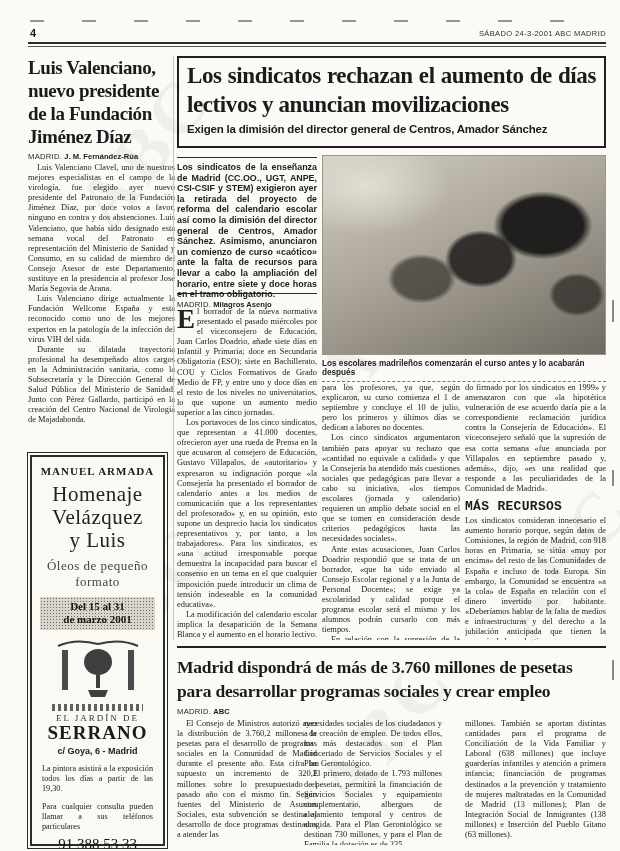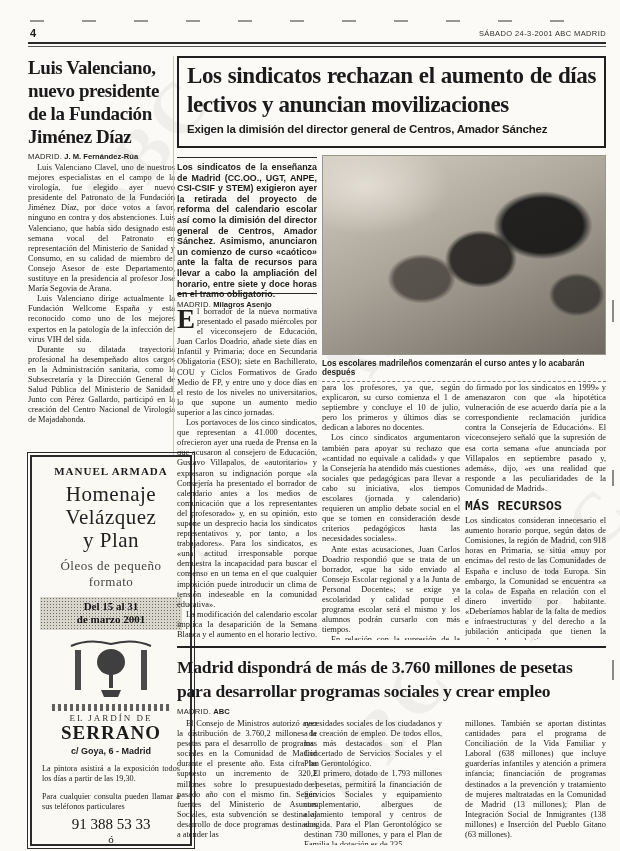--- a/index.html
+++ b/index.html
@@ -35,21 +35,21 @@
     font-size:19px; line-height:23px; font-weight:bold; letter-spacing:-0.4px; }
   .byline { font-family:"Liberation Sans",sans-serif; font-size:7.6px; }
   .byline .city { font-weight:normal; letter-spacing:.3px; }
   .byline .author { font-weight:bold;text-align:center; }
   .la-byline { position:absolute; left:28px; top:152px; width:147px; }
   .la-body { position:absolute; left:28px; top:163px; width:147px; }
   .body-copy p { font-size:8.4px; line-height:10.1px; text-align:justify; color:#222; }
   .body-copy p.ind { text-indent:9px; }
   .vdiv { position:absolute; width:1px; background:#c9c5bc; }
   
-  .ad { position:absolute; left:30px; top:455px; width:162px; height:391px;
+  .ad { position:absolute; left:30px; top:455px; width:135px; height:391px;
     border:2px solid #2b2b2b; outline:1px solid #2b2b2b; outline-offset:2px;
     background:#faf9f4; text-align:center; padding:8px 6px 6px; }
   .ad-artist { font-size:11px; letter-spacing:1px; font-weight:bold; font-family:"Liberation Serif",serif; }
   .ad-title { font-size:21px; line-height:23px; margin-top:6px; letter-spacing:.5px; color:#222; }
   .ad-sub { font-size:13px; color:#444; margin-top:6px; letter-spacing:.5px; }
   .ad-dates { margin:7px 2px 0; padding:3px 0 4px; font-weight:bold; font-size:11px; line-height:13px;
     color:#141414; background-color:#d8d5cc;
     background-image:radial-gradient(#6a675f .6px, transparent .7px); background-size:3px 3px; }
   .ad-logo { margin-top:6px; }
   .ad-band { height:7px; margin:2px 14px 0;
@@ -123,21 +123,21 @@
     <p class="ind">Luis Valenciano dirige actualmente la Fundación Wellcome España y está reconocido como uno de los mejores expertos en la patología de la infección del virus VIH del sida.</p>
     <p class="ind">Durante su dilatada trayectoria profesional ha desempeñado altos cargos en la Administración sanitaria, como la Subsecretaría y la Dirección General de Salud Pública del Ministerio de Sanidad. Junto con Pérez Gallardo, participó en la creación del Centro Nacional de Virología de Majadahonda.</p>
   </div>
   <div class="vdiv" style="left:173px; top:56px; height:584px;"></div>
 
   <div class="ad">
     <div class="ad-artist">MANUEL ARMADA</div>
     <div class="ad-title">
       <div>Homenaje</div>
       <div>Velázquez</div>
-      <div>y Plan</div>
+      <div>y Luis</div>
     </div>
     <div class="ad-sub">Óleos de pequeño formato</div>
     <div class="ad-dates">
       <div>Del 15 al 31</div>
       <div>de marzo 2001</div>
     </div>
     <div class="ad-logo">
       <svg width="92" height="62" viewBox="0 0 92 62">
         <g fill="none" stroke="#3a3a3a" stroke-width="2">
           <path d="M6 10 Q24 2 46 8 Q68 2 86 10"></path>

